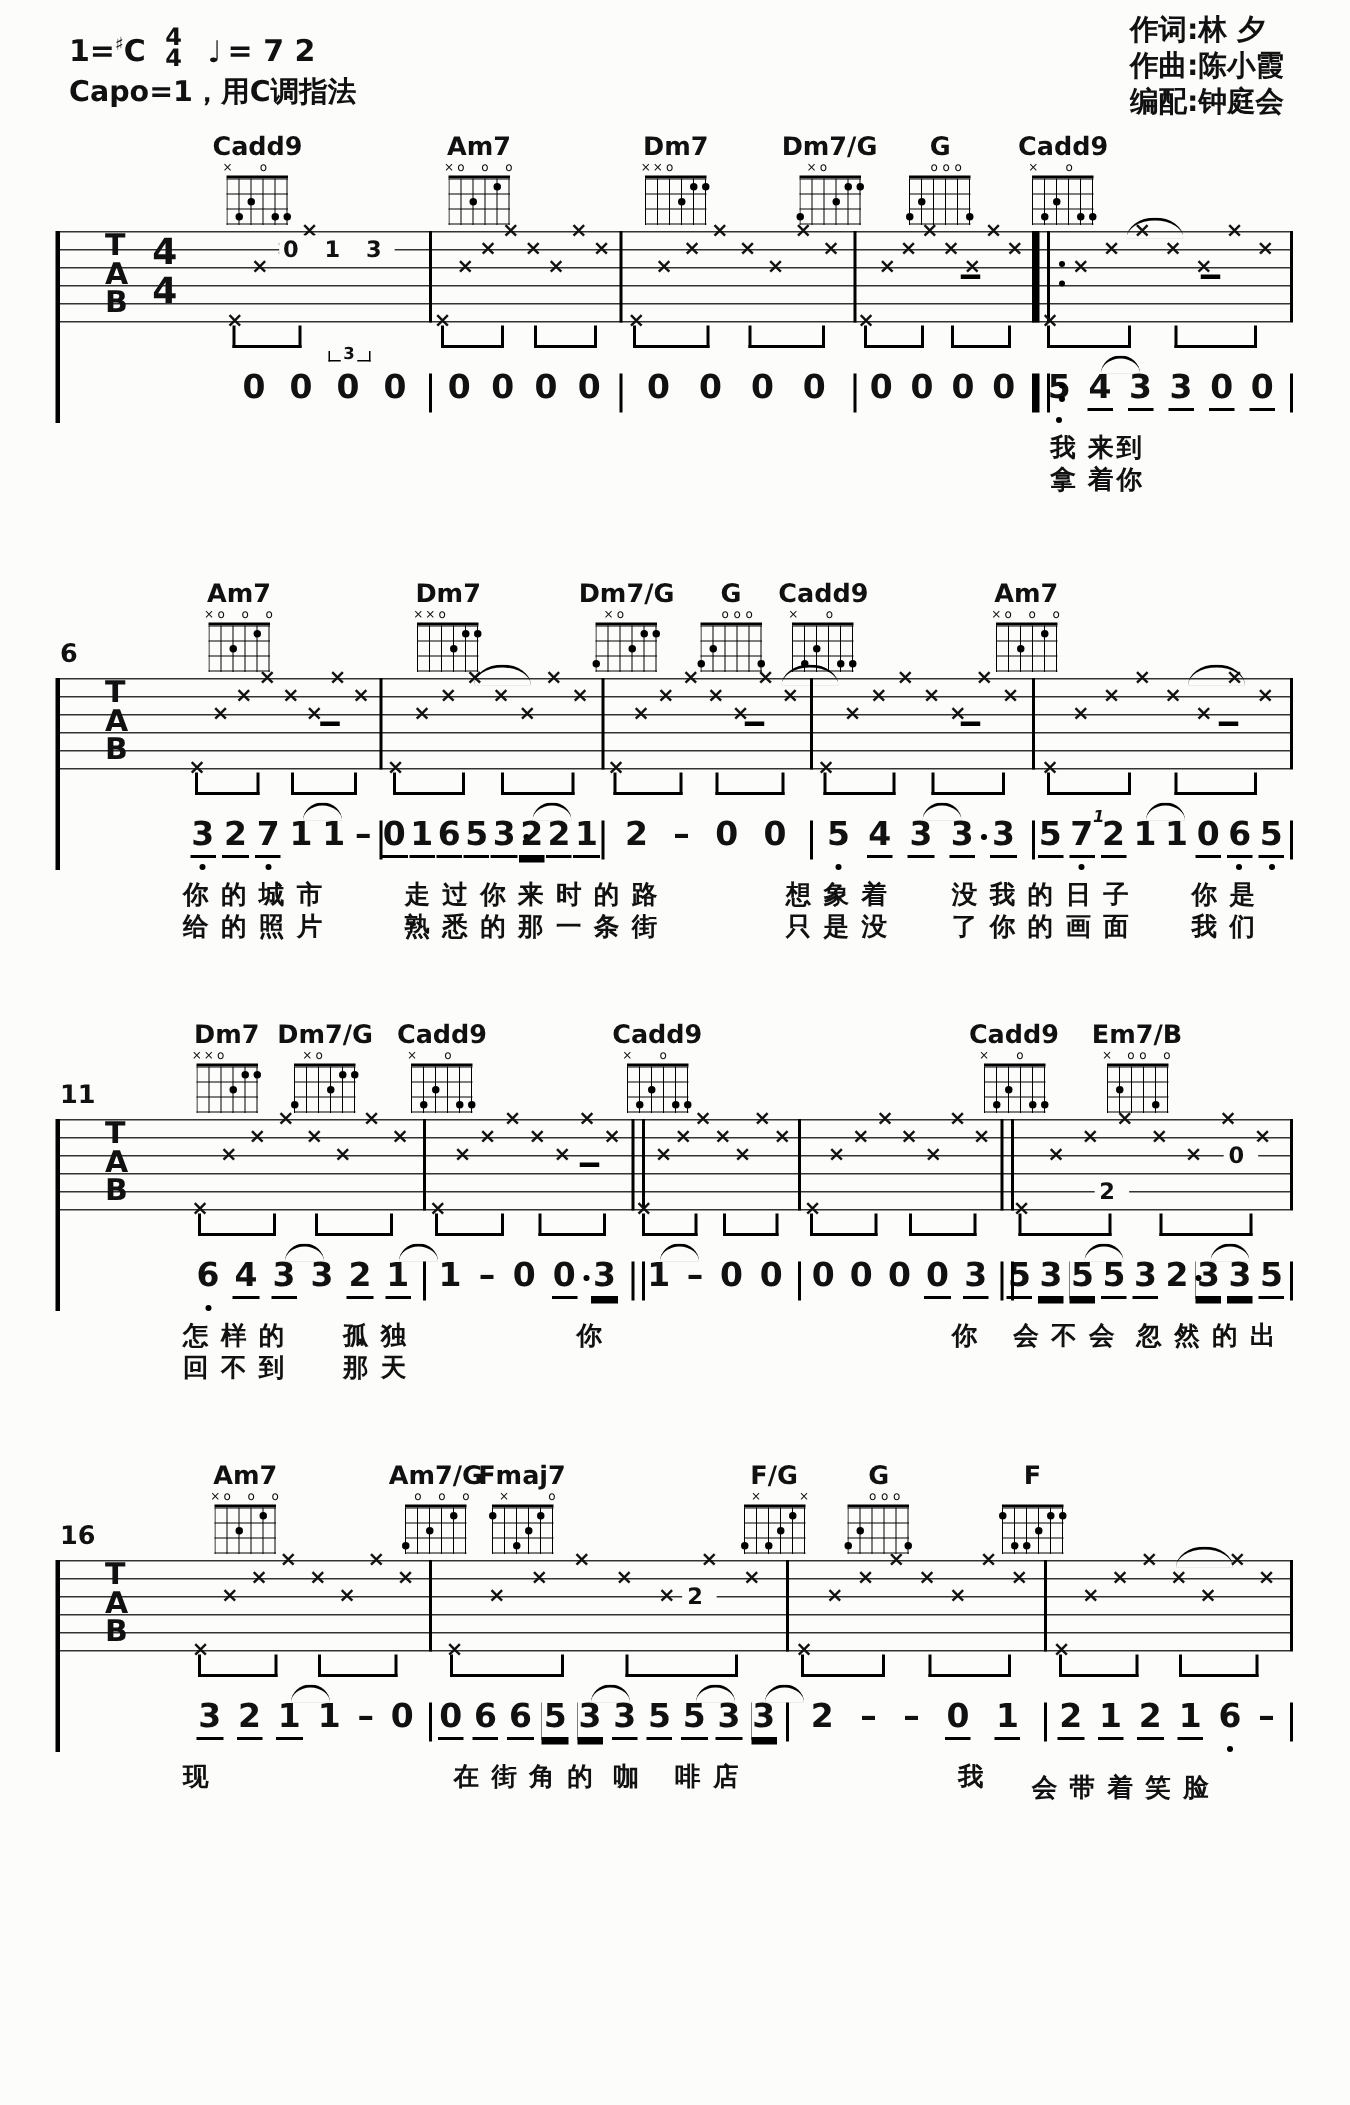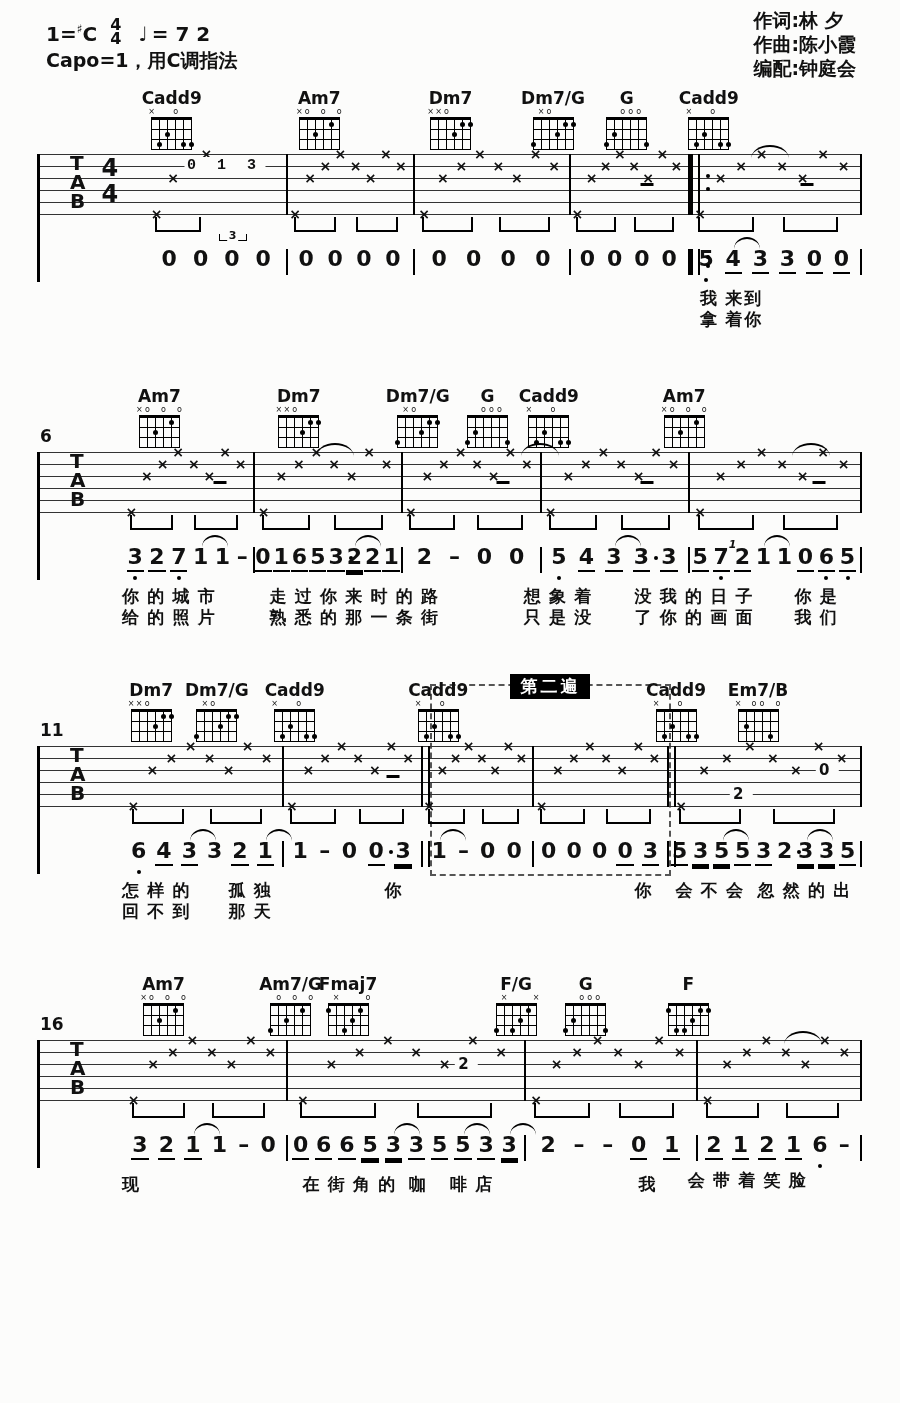--- a/index.html
+++ b/index.html
@@ -252,21 +252,21 @@
             <div class="xm" style="left: 80.5%; top: 51px;">×</div>
             <div class="xm" style="left: 83%; top: 15px;">×</div>
             <div class="xm" style="left: 85.5%; top: 3px;">×</div>
             <div class="xm" style="left: 88%; top: -9px;">×</div>
             <div class="xm" style="left: 90.5%; top: 3px;">×</div>
             <div class="xm" style="left: 93%; top: 15px;">×</div>
             <div class="xm" style="left: 95.5%; top: -9px;">×</div>
             <div class="xm" style="left: 98%; top: 3px;">×</div>
             <div class="beam" style="left: 80.26%; width: 6.3%;"></div>
             <div class="beam" style="left: 90.55%; width: 6.3%;"></div>
-            <div class="stext" style="left: 22.5%; top: 3px; font-family: Liberation Mono, monospace;">0 1 3</div>
+            <div class="stext" style="left: 22.5%; top: 3px;">0 1 3</div>
             <div class="sdash" style="left: 74%; top: 29px;"></div>
             <div class="sdash" style="left: 93.5%; top: 29px;"></div>
             <div class="sarc" style="left: 89%;"></div>
             <div class="tup" style="left: 23.5%;">
               <div class="tuplbl">3</div>
             </div>
           </div>
           <div class="jrow" style="top: 158px;">
             <div class="jm" style="left: 13%; width: 17%;">
               <div class="jtok">0</div>
@@ -543,23 +543,20 @@
           <div class="lyr" style="left: 28%; top: 221px;">熟 悉 的 那 一 条 街</div>
           <div class="lyr" style="left: 59%; top: 221px;">只 是 没</div>
           <div class="lyr" style="left: 72.5%; top: 221px;">了 你 的 画 面</div>
           <div class="lyr" style="left: 92%; top: 221px;">我 们</div>
         </div>
       </div>
       <div class="system" style="margin-top: 40px; height: 260px;">
         <div class="sysinner">
           <div class="sbracket" style="top: 66px; height: 128px;"></div>
           <div class="mnum" style="top: 40px;">11</div>
-          <div class="volta" style="left: 47.5%; width: 29%;">
-            <div class="vlabel">第二遍</div>
-          </div>
           <div class="chord" style="left: calc(13.5% - 20px);">
             <div class="cname">Dm7</div>
             <div class="cmarks">
               <div class="cmark" style="left: -3px;">×</div>
               <div class="cmark" style="left: 5px;">×</div>
               <div class="cmark" style="left: 13px;">o</div>
               <div class="cmark" style="left: 21px;"></div>
               <div class="cmark" style="left: 29px;"></div>
               <div class="cmark" style="left: 37px;"></div>
             </div>
@@ -981,17 +978,17 @@
             <div class="jbline" style="left: 30%;"></div>
             <div class="jbline" style="left: 59%;"></div>
             <div class="jbline" style="left: 80%;"></div>
             <div class="jbline" style="left: 100%;"></div>
           </div>
           <div class="lyr" style="left: 10%; top: 200px;">现</div>
           <div class="lyr" style="left: 32%; top: 200px;">在 街 角 的</div>
           <div class="lyr" style="left: 45%; top: 200px;">咖</div>
           <div class="lyr" style="left: 50%; top: 200px;">啡 店</div>
           <div class="lyr" style="left: 73%; top: 200px;">我</div>
-          <div class="lyr" style="left: 79%; top: 196px;">会 带 着 笑 脸</div>
+          <div class="lyr" style="left: 79%; top: 207px;">会 带 着 笑 脸</div>
         </div>
       </div>
     </div>
 </div>
 
 </body></html>

